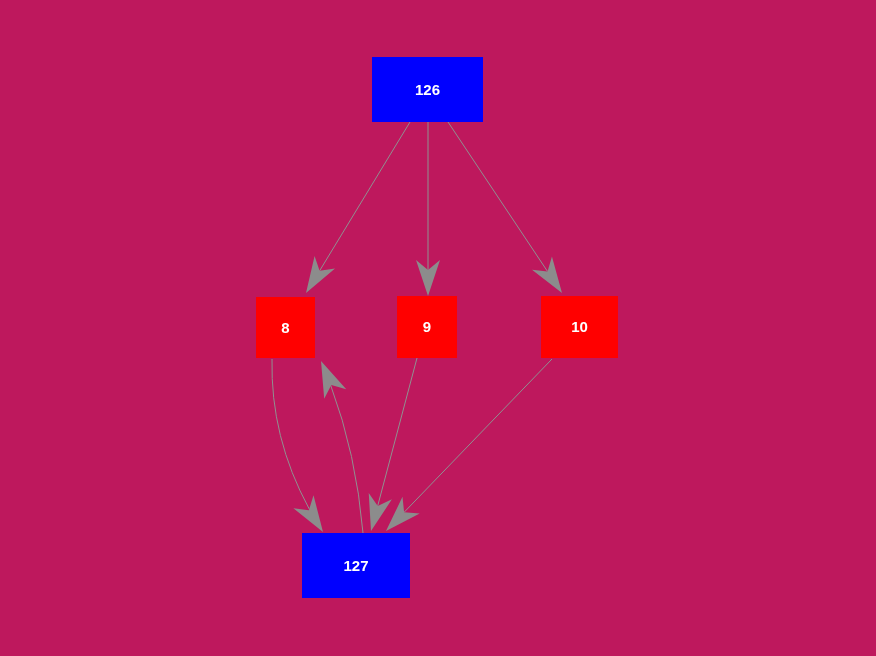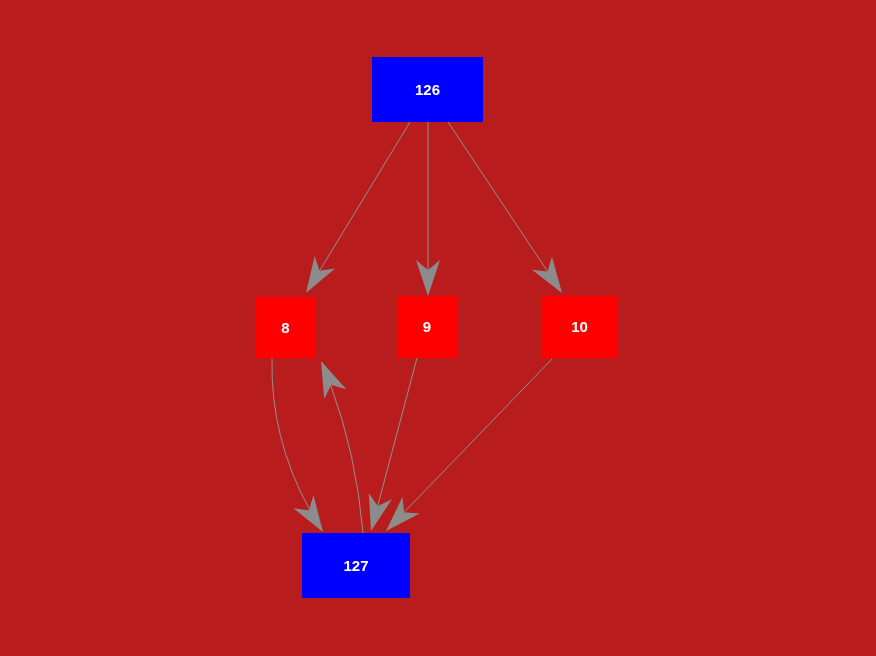--- a/index.html
+++ b/index.html
@@ -5,21 +5,21 @@
   html, body {
     margin: 0;
     padding: 0;
     background: #ffffff;
     font-family: "Liberation Sans", sans-serif;
   }
   .stage {
     position: relative;
     width: 876px;
     height: 656px;
-    background: #b91c1c;
+    background: #be185d;
     overflow: hidden;
   }
   svg { display: block; }
   .node-rect { cursor: pointer; }
   .node-label {
     font-family: "Liberation Sans", sans-serif;
     font-weight: bold;
     pointer-events: none;
   }
   .edge-path {

